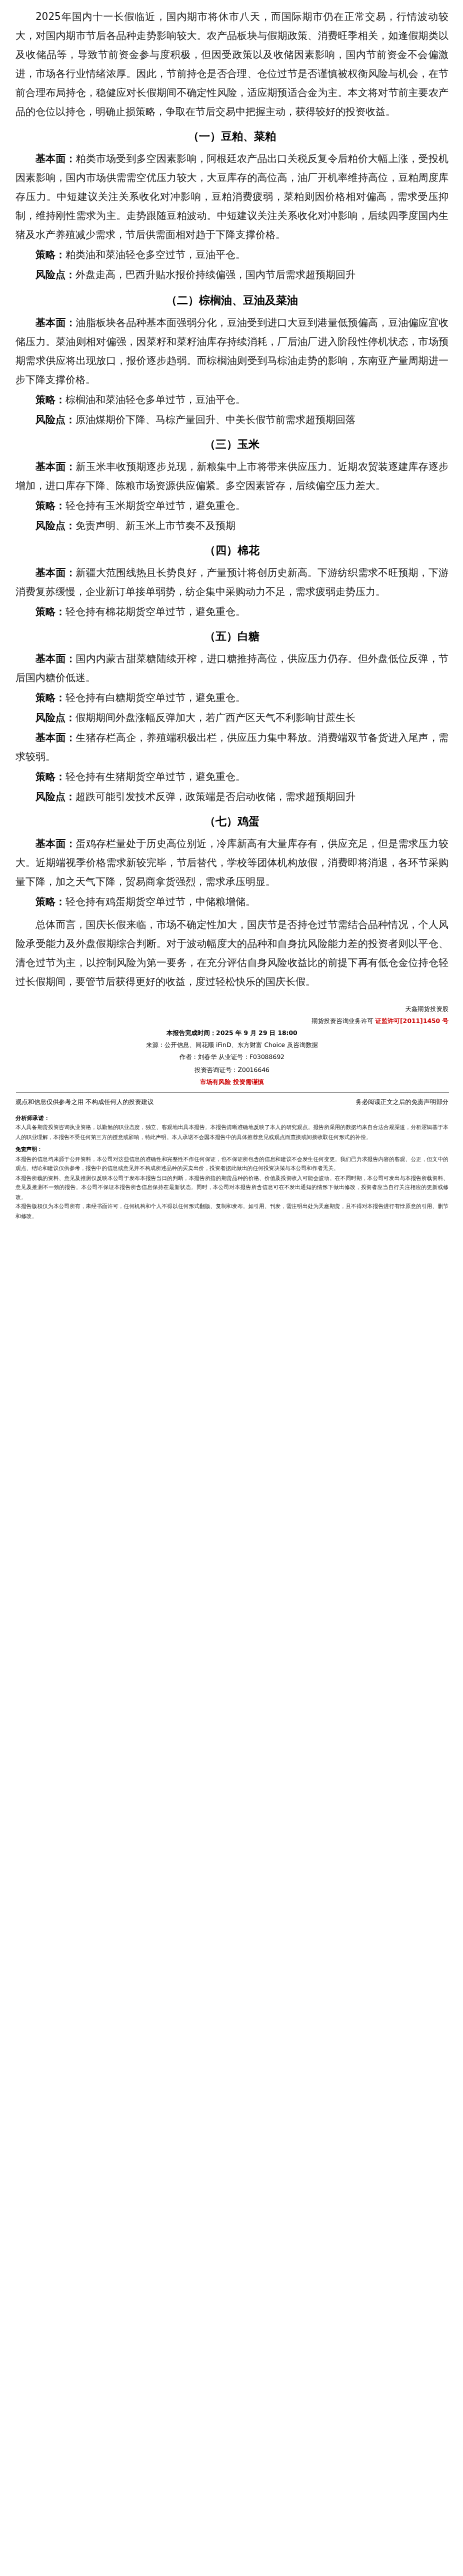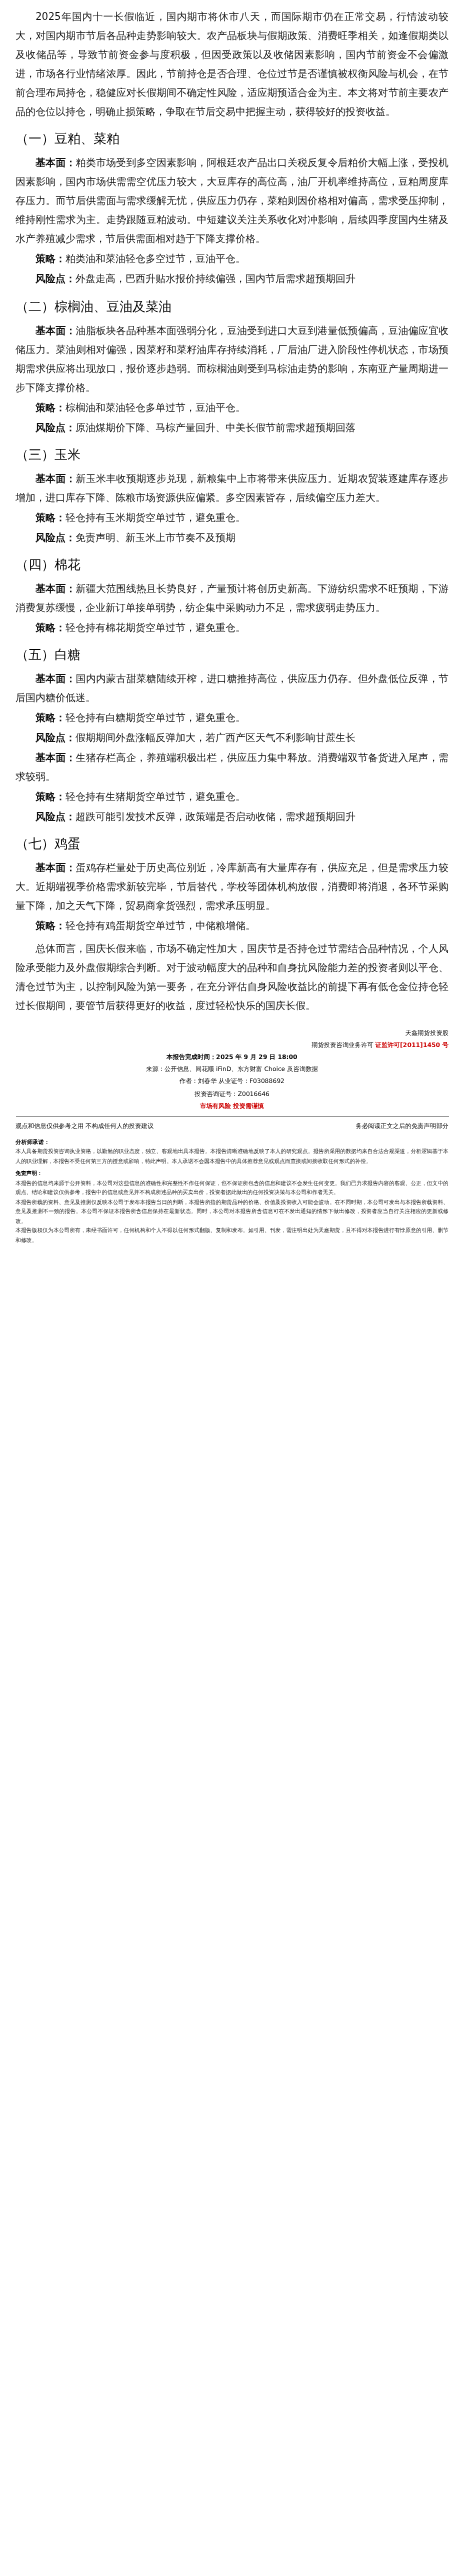--- a/index.html
+++ b/index.html
@@ -19,24 +19,24 @@
   }
   .para {
     font-size: 10px;
     line-height: 1.9;
     text-align: justify;
     text-indent: 2em;
     margin: 0 0 1px 0;
     color: #111;
   }
   .section-title {
-    font-size: 13px;
+    font-size: 11px;
     line-height: 2.0;
-    font-weight: normal;
-    text-align: left;
+    font-weight: bold;
+    text-align: center;
     margin: 5.2px 0 1px 0;
     color: #000;
   }
   .lbl {
     font-weight: bold;
     margin-top: 20px;
   }
   .spacer-sm { height: 3.1px; }
 
   
@@ -107,21 +107,21 @@
 </style>
 </head>
 <body>
 
 <div class="page">
 
   <div class="para">2025年国内十一长假临近，国内期市将休市八天，而国际期市仍在正常交易，行情波动较大，对国内期市节后各品种走势影响较大。农产品板块与假期政策、消费旺季相关，如逢假期类以及收储品等，导致节前资金参与度积极，但因受政策以及收储因素影响，国内节前资金不会偏激进，市场各行业情绪浓厚。因此，节前持仓是否合理、仓位过节是否谨慎被权衡风险与机会，在节前合理布局持仓，稳健应对长假期间不确定性风险，适应期预适合金为主。本文将对节前主要农产品的仓位以持仓，明确止损策略，争取在节后交易中把握主动，获得较好的投资收益。</div>
 
   <div>
     <div class="section-title">（一）豆粕、菜粕</div>
-    <div class="para"><span class="lbl">基本面：</span><span>粕类市场受到多空因素影响，阿根廷农产品出口关税反复令后粕价大幅上涨，受投机因素影响，国内市场供需需空优压力较大，大豆库存的高位高，油厂开机率维持高位，豆粕周度库存压力。而节后供需面与需求缓解无忧，供应压力仍存，菜粕则因价格相对偏高，需求受压抑制，维持刚性需求为主。走势跟随豆粕波动。中短建议关注关系收化对冲影响，后续四季度国内生猪及水产养殖减少需求，节后供需面相对趋于下降支撑价格。</span></div>
+    <div class="para"><span class="lbl">基本面：</span><span>粕类市场受到多空因素影响，阿根廷农产品出口关税反复令后粕价大幅上涨，受投机因素影响，国内市场供需需空优压力较大，大豆库存的高位高，油厂开机率维持高位，豆粕周度库存压力。中短建议关注关系收化对冲影响，豆粕消费疲弱，菜粕则因价格相对偏高，需求受压抑制，维持刚性需求为主。走势跟随豆粕波动。中短建议关注关系收化对冲影响，后续四季度国内生猪及水产养殖减少需求，节后供需面相对趋于下降支撑价格。</span></div>
     <div class="para"><span class="lbl">策略：</span><span>粕类油和菜油轻仓多空过节，豆油平仓。</span></div>
     <div class="para"><span class="lbl">风险点：</span><span>外盘走高，巴西升贴水报价持续偏强，国内节后需求超预期回升</span></div>
   </div>
 
   <div>
     <div class="section-title">（二）棕榈油、豆油及菜油</div>
     <div class="para"><span class="lbl">基本面：</span><span>油脂板块各品种基本面强弱分化，豆油受到进口大豆到港量低预偏高，豆油偏应宜收储压力。菜油则相对偏强，因菜籽和菜籽油库存持续消耗，厂后油厂进入阶段性停机状态，市场预期需求供应将出现放口，报价逐步趋弱。而棕榈油则受到马棕油走势的影响，东南亚产量周期进一步下降支撑价格。</span></div>
     <div class="para"><span class="lbl">策略：</span><span>棕榈油和菜油轻仓多单过节，豆油平仓。</span></div>
     <div class="para"><span class="lbl">风险点：</span><span>原油煤期价下降、马棕产量回升、中美长假节前需求超预期回落</span></div>
   </div>

